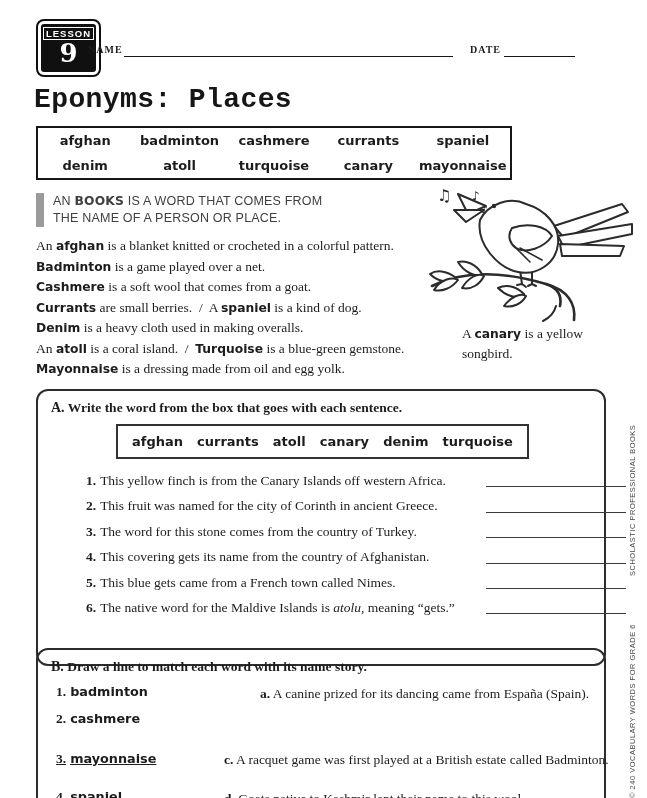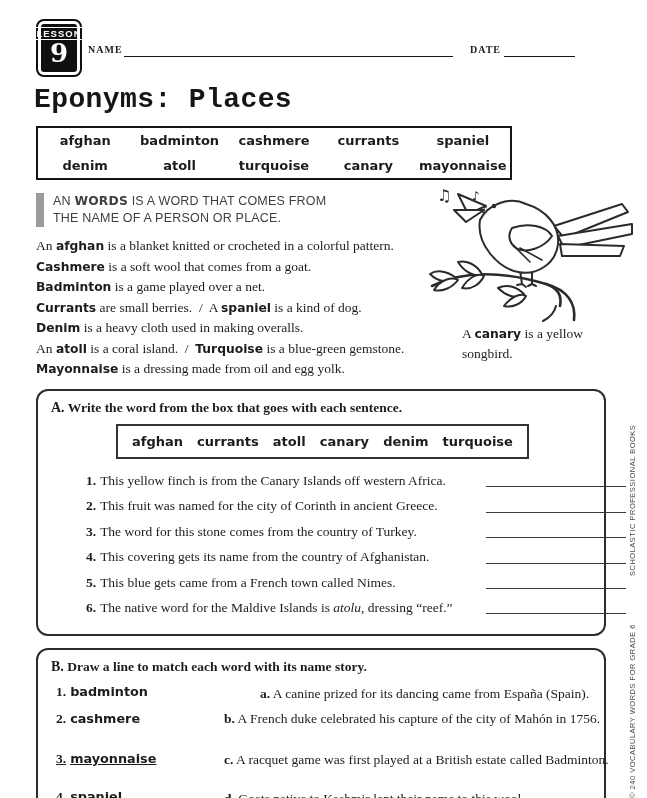--- a/index.html
+++ b/index.html
@@ -7,21 +7,21 @@
   .page {
     position: relative;
     width: 647px; height: 798px;
     background: #ffffff;
     overflow: hidden;
     font-family: "Liberation Serif", serif;
     color: #1c1c1c;
     margin: 0 auto;
   }
   
-  .badge { position:absolute; left:36px; top:19px; width:46px; height:58px;
+  .badge { position:absolute; left:36px; top:19px; width:65px; height:58px;
     border:2.5px solid #101010; border-radius:8px; padding:3px; background:#fff; }
   .badge-inner { background:#101010; width:100%; height:100%; border-radius:3px;
     display:flex; flex-direction:column; align-items:center; }
   .badge-lesson { color:#fff; font-family:"Liberation Sans",sans-serif; font-weight:bold;
     font-size:9.5px; letter-spacing:1px; border:1.5px solid #fff; padding:0 2px; margin-top:3px; }
   .badge-num { color:#fff; font-family:"DejaVu Serif",serif; font-weight:bold;
     font-size:26px; line-height:1.05; }
   
   .field-label { position:absolute; font-weight:bold; font-size:10px; letter-spacing:1px; }
   .rule { position:absolute; border-bottom:1.5px solid #161616; }
@@ -45,21 +45,21 @@
   .seg-i { font-style:italic; }
   
   .bird-svg { position:absolute; left:428px; top:186px; }
   .mnote { position:absolute; font-family:"DejaVu Sans",sans-serif; color:#222; }
   .caption { position:absolute; left:462px; top:324px; width:168px;
     font-size:13.5px; line-height:19px; }
   
   .sect { position:absolute; left:36px; width:570px; border:2px solid #2c2c2c; border-radius:12px; }
   .sect-head { position:absolute; left:13px; top:9px; font-weight:bold; font-size:13.5px; }
   .sect-head .letter { font-size:14px; }
-  #sectionA { top:389px; height:247px; }
+  #sectionA { top:389px; height:277px; }
   #sectionB { top:648px; height:172px; }
   .a-wordbox { position:absolute; left:78px; top:33px; width:413px; height:35px;
     border:2px solid #333; display:flex; align-items:center; justify-content:space-evenly;
     font-family:"DejaVu Sans",sans-serif; font-weight:bold; font-size:13px; }
   .a-rows { position:absolute; left:16px; top:77px; width:540px; }
   .a-row { position:relative; height:25.4px; line-height:25.4px; font-size:13.5px; white-space:nowrap;margin-left:32px; }
   .a-row .num { font-weight:bold; margin-right:4px; }
   .a-blank { position:absolute; left:400px; width:140px; bottom:6px; border-bottom:1.3px solid #3a3a3a; }
   .b-word { position:absolute; left:18px; font-size:13.5px; white-space:nowrap; }
   .b-word .num { font-weight:bold; margin-right:4px; }
@@ -101,29 +101,29 @@
     <span>denim</span>
     <span>atoll</span>
     <span>turquoise</span>
     <span>canary</span>
     <span>mayonnaise</span>
   </div>
 
   <div class="note">
     <div class="note-bar"></div>
     <div class="note-text">
-      <div><span>AN </span><span class="seg-b">WORDS</span><span> IS A WORD THAT COMES FROM</span></div>
+      <div><span>AN </span><span class="seg-b">BOOKS</span><span> IS A WORD THAT COMES FROM</span></div>
       <div>THE NAME OF A PERSON OR PLACE.</div>
     </div>
   </div>
 
   <div class="defs">
     <div><span>An </span><span class="seg-b">afghan</span><span> is a blanket knitted or crocheted in a colorful pattern.</span></div>
+    <div><span class="seg-b">Badminton</span><span> is a game played over a net.</span></div>
     <div><span class="seg-b">Cashmere</span><span> is a soft wool that comes from a goat.</span></div>
-    <div><span class="seg-b">Badminton</span><span> is a game played over a net.</span></div>
     <div><span class="seg-b">Currants</span><span> are small berries. &nbsp;/&nbsp; A </span><span class="seg-b">spaniel</span><span> is a kind of dog.</span></div>
     <div><span class="seg-b">Denim</span><span> is a heavy cloth used in making overalls.</span></div>
     <div><span>An </span><span class="seg-b">atoll</span><span> is a coral island. &nbsp;/&nbsp; </span><span class="seg-b">Turquoise</span><span> is a blue-green gemstone.</span></div>
     <div><span class="seg-b">Mayonnaise</span><span> is a dressing made from oil and egg yolk.</span></div>
   </div>
 
   <svg class="bird-svg" width="210" height="136" viewBox="0 0 210 136">
     <g stroke="#2b2b2b" stroke-width="2" fill="#ffffff" stroke-linecap="round" stroke-linejoin="round">
 
       <path d="M4,100 C40,82 84,88 118,98 C130,102 134,110 132,120" fill="none" stroke-width="2.6"></path>
@@ -187,21 +187,21 @@
       </div>
       <div class="a-row">
         <span class="num">4.</span><span><span>This covering gets its name from the country of Afghanistan.</span></span>
         <span class="a-blank"></span>
       </div>
       <div class="a-row">
         <span class="num">5.</span><span><span>This blue gets came from a French town called Nimes.</span></span>
         <span class="a-blank"></span>
       </div>
       <div class="a-row">
-        <span class="num">6.</span><span><span>The native word for the Maldive Islands is </span><span class="seg-i">atolu</span><span>, dressing “reef.”</span></span>
+        <span class="num">6.</span><span><span>The native word for the Maldive Islands is </span><span class="seg-i">atolu</span><span>, meaning “gets.”</span></span>
         <span class="a-blank"></span>
       </div>
     </div>
   </div>
 
   <div class="sect" id="sectionB">
     <div class="sect-head">
       <span class="letter">B.</span>
       <span>Draw a line to match each word with its name story.</span>
     </div>
@@ -213,23 +213,20 @@
     </div>
     <div class="b-word" style="top:101px;text-decoration:underline;">
       <span class="num">3.</span><span class="w">mayonnaise</span>
     </div>
     <div class="b-word" style="top:139px;">
       <span class="num">4.</span><span class="w">spaniel</span>
     </div>
     <div class="b-story" style="top:34px;margin-left:36px;">
       <span class="letter">a.</span> <span>A canine prized for its dancing came from España (Spain).</span>
     </div>
-    <div class="b-story" style="top:59px;">
-      <span class="letter">b.</span> <span>A French duke celebrated his capture of the city of Mahón in 1756.</span>
-    </div>
     <div class="b-story" style="top:100px;">
       <span class="letter">c.</span> <span>A racquet game was first played at a British estate called Badminton.</span>
     </div>
     <div class="b-story" style="top:139px;">
       <span class="letter">d.</span> <span>Goats native to Kashmir lent their name to this wool</span>
     </div>
   </div>
 
   <div class="sidebar-credit">
     <span>© 240 VOCABULARY WORDS FOR GRADE 6</span><span class="pub">SCHOLASTIC PROFESSIONAL BOOKS</span>

